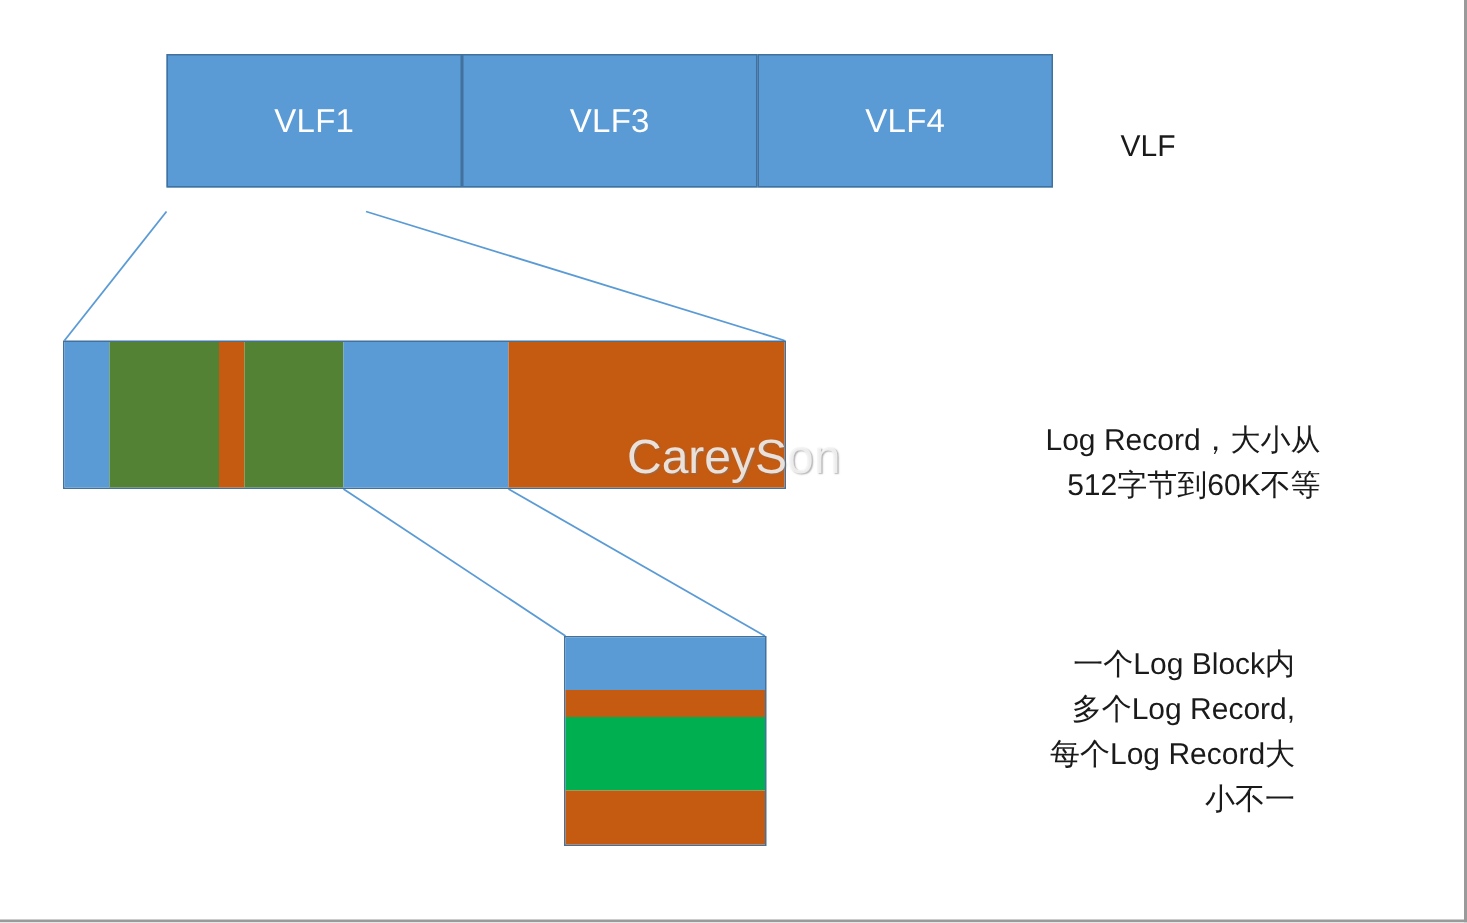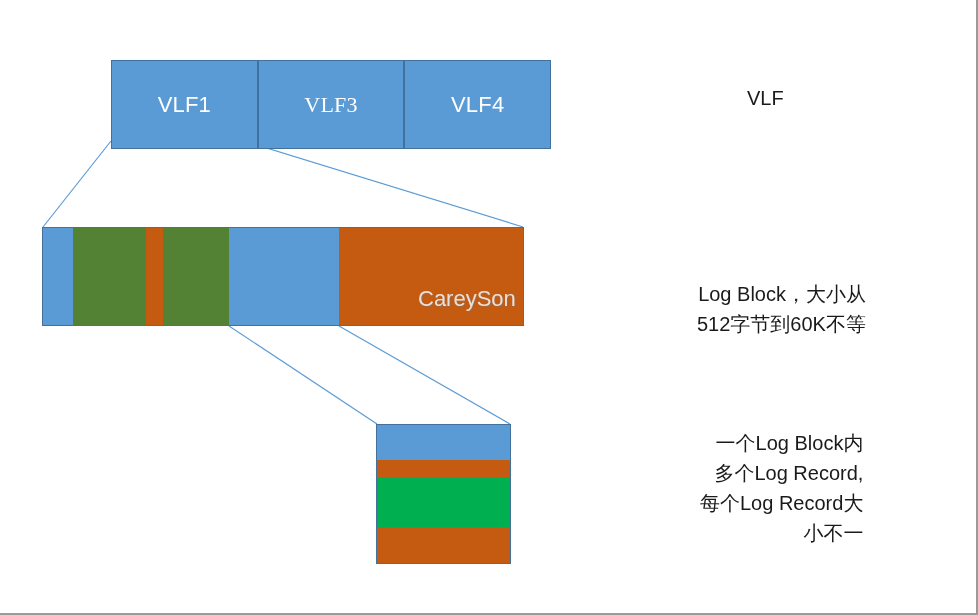--- a/index.html
+++ b/index.html
@@ -24,22 +24,22 @@
     position: absolute;
     left: 0;
     top: 0;
     width: 978px;
     height: 615px;
   }
   
   .vlf-row {
     position: absolute;
     left: 111px;
-    top: 60px;
-    width: 440px;
+    top: 36px;
+    width: 591px;
     height: 89px;
     display: flex;
   }
   .vlf-cell {
     flex: 1 1 0;
     background: #5b9bd5;
     border: 1px solid #41719c;
     box-sizing: border-box;
     display: flex;
     align-items: center;
@@ -77,21 +77,21 @@
   }
   .rec-seg {
     width: 100%;
     box-sizing: border-box;
   }
   
   .watermark {
     position: absolute;
     left: 418px;
     top: 286px;
-    font-size: 22px;
+    font-size: 32px;
     color: rgba(245, 245, 245, 0.86);
     text-shadow: 1px 1px 1px rgba(120,120,120,0.55);
     letter-spacing: 0px;
     white-space: nowrap;
     pointer-events: none;
   }
   
   .note {
     position: absolute;
     color: #1a1a1a;
@@ -113,21 +113,21 @@
     <line x1="111" y1="141" x2="43" y2="227" stroke="#5b9bd5" stroke-width="1.2"></line>
     <line x1="244" y1="141" x2="523" y2="227" stroke="#5b9bd5" stroke-width="1.2"></line>
     <line x1="229" y1="326" x2="377" y2="424" stroke="#5b9bd5" stroke-width="1.2"></line>
     <line x1="339" y1="326" x2="510" y2="424" stroke="#5b9bd5" stroke-width="1.2"></line>
   </svg>
 
   <div class="vlf-row">
     <div class="vlf-cell" style="background: rgb(91, 155, 213);">
       <span>VLF1</span>
     </div>
-    <div class="vlf-cell" style="background: rgb(91, 155, 213); font-family: Liberation Serif, serif;">
+    <div class="vlf-cell" style="background: rgb(91, 155, 213);">
       <span>VLF3</span>
     </div>
     <div class="vlf-cell" style="background: rgb(91, 155, 213);">
       <span>VLF4</span>
     </div>
   </div>
 
   <div class="logblock-row" id="logblock-row">
       <div class="lb-seg" style="width: 6.2%; background: rgb(91, 155, 213);"></div>
       <div class="lb-seg" style="width: 15.2%; background: rgb(84, 130, 53);"></div>
@@ -140,20 +140,20 @@
   <div class="watermark">CareySon</div>
 
   <div class="record-stack" id="record-stack">
       <div class="rec-seg" style="height: 25.7%; background: rgb(91, 155, 213);"></div>
       <div class="rec-seg" style="height: 12.9%; background: rgb(197, 90, 17);"></div>
       <div class="rec-seg" style="height: 35%; background: rgb(0, 176, 80);"></div>
       <div class="rec-seg" style="height: 26.4%; background: rgb(197, 90, 17);"></div>
     </div>
 
   <div class="note" id="note-vlf">VLF</div>
-  <div class="note" id="note-block">Log Block，大小从
+  <div class="note" id="note-block">Log Record，大小从
 512字节到60K不等</div>
   <div class="note" id="note-rec">一个Log Block内
 多个Log Record,
 每个Log Record大
 小不一</div>
 
 </div>
 
 </body></html>

